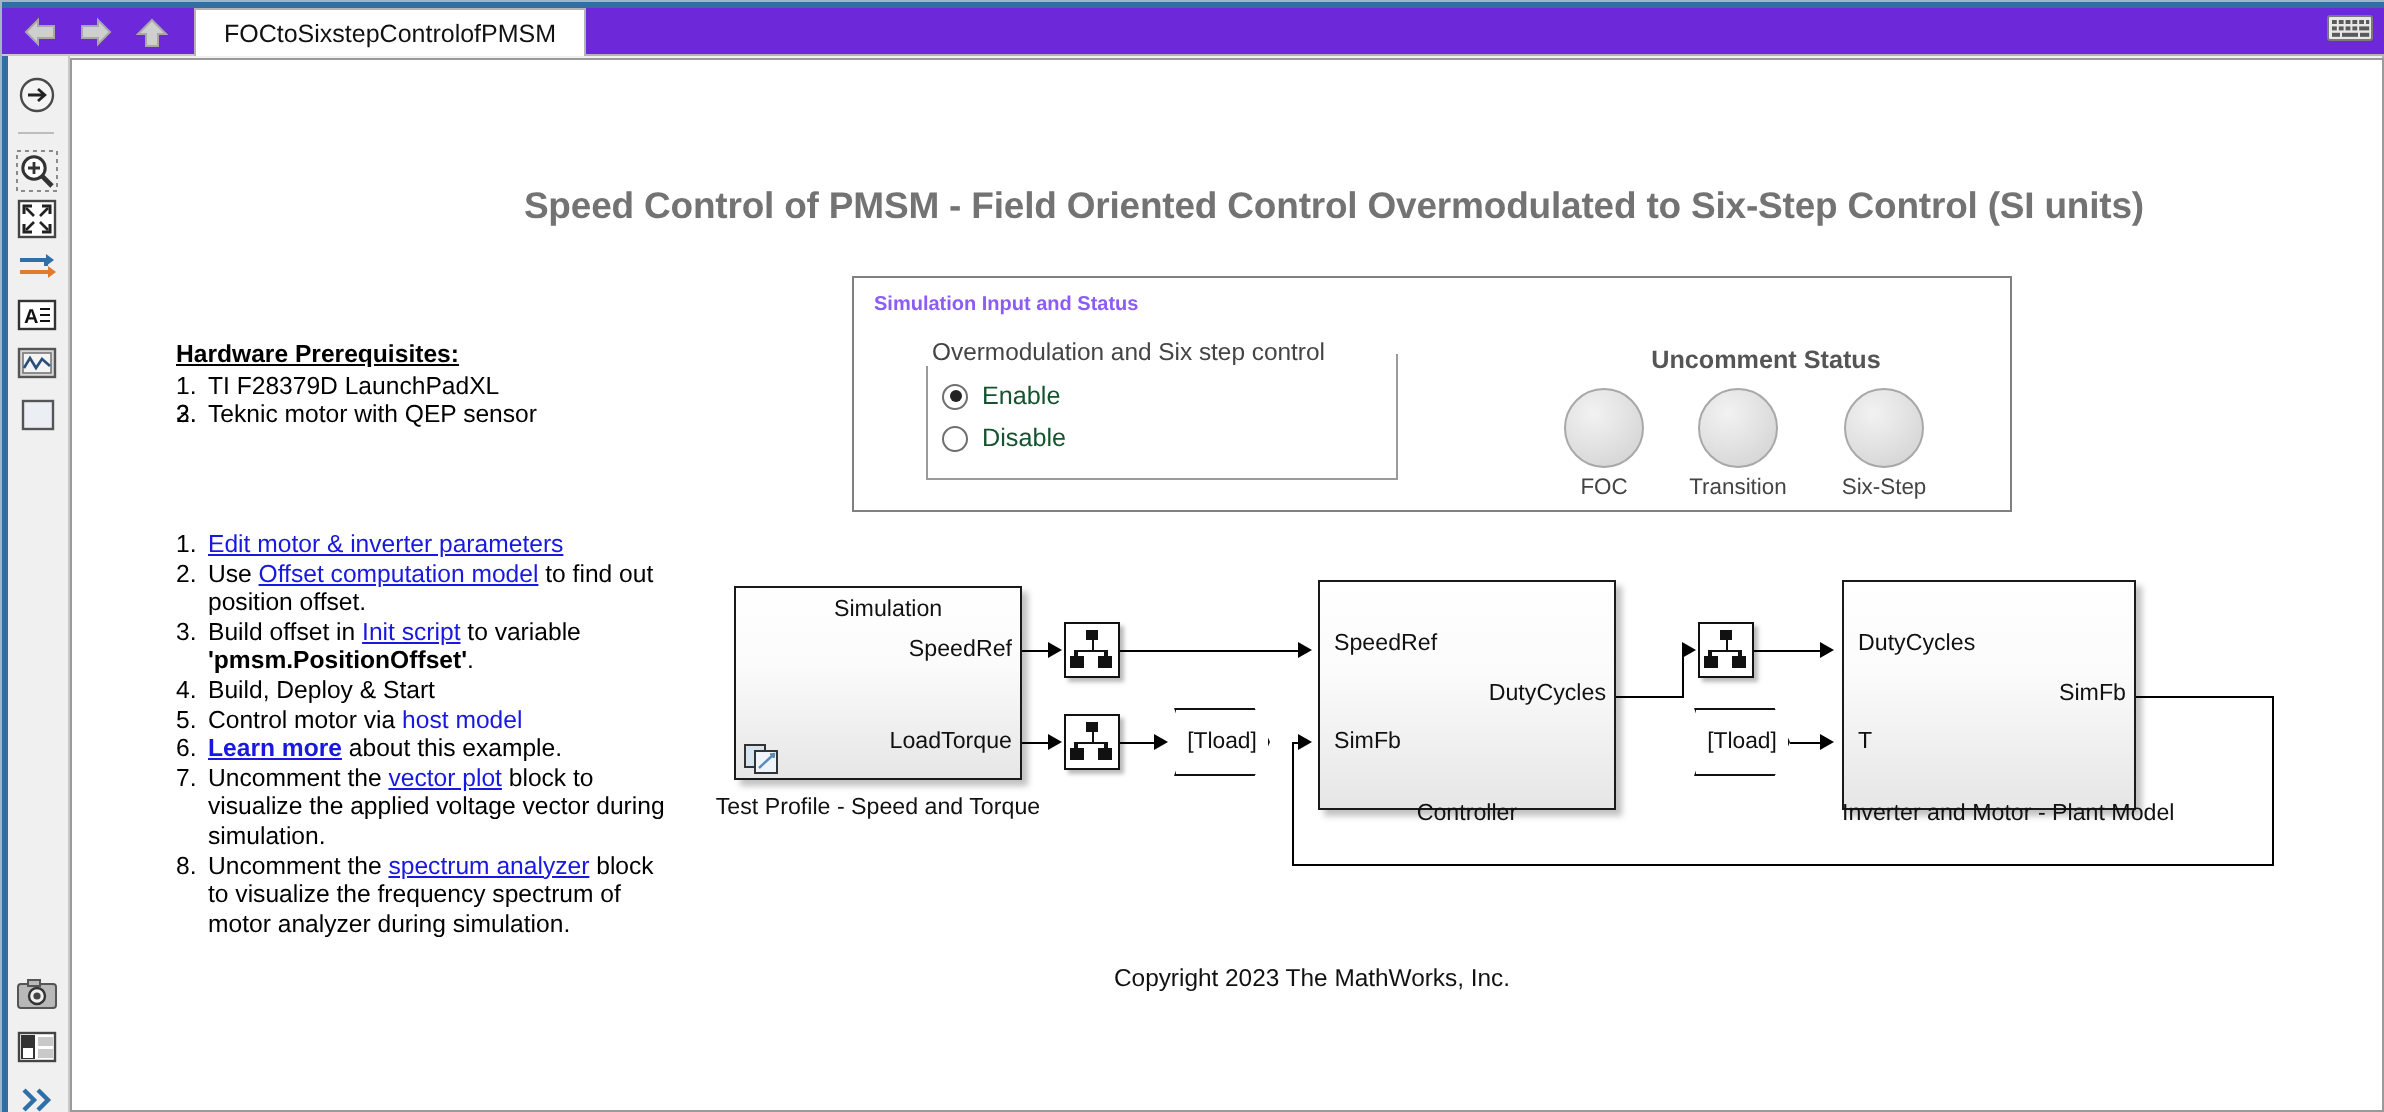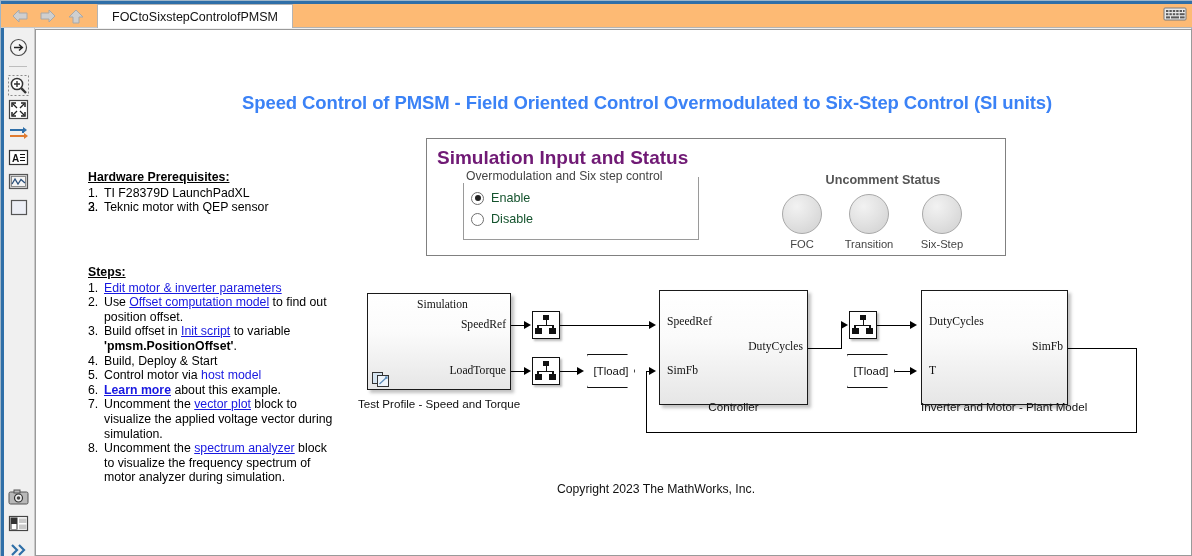--- a/index.html
+++ b/index.html
@@ -14,21 +14,21 @@
     position: relative;
     width: 1192px; height: 556px;
     background: #f0f0f0;
     border: 1px solid #9fb6c9;
   }
 
   
   .topbar {
     position: absolute; left: 0; top: 0;
     width: 1192px; height: 27px;
-    background: #fdba74;
+    background: #6d28d9;
     border-bottom: 1px solid #c8c8c8;
   }
   .topbar-accent {
     position: absolute; left: 0; top: 0; width: 1192px; height: 3px;
     background: #2f6fa8;
   }
   .nav-icons {
     position: absolute; left: 6px; top: 3px;
     width: 86px; height: 24px;
     display: flex; align-items: center; gap: 2px;
@@ -86,24 +86,24 @@
     position: absolute; left: 34px; top: 28px;
     width: 1157px; height: 527px;
     background: #ffffff;
     border: 1px solid #9a9a9a;
     overflow: hidden;
   }
 
   .title {
     position: absolute; left: 206px; top: 62px;
     width: 830px;
-    text-align: left;
+    text-align: right;
     font-size: 18.5px;
     font-weight: bold;
-    color: #3b82f6;
+    color: #737373;
     letter-spacing: -0.1px;
   }
 
   
   .textblock { position: absolute; font-size: 12.3px; color: #000; line-height: 14.6px; }
   .tb-head { font-weight: bold; text-decoration: underline; display:block; margin-bottom: 1px;}
   .olist { margin: 0; padding: 0; list-style: none; }
   .olist li {
     position: relative;
     padding-left: 16px;
@@ -117,21 +117,21 @@
 
   
   .panel {
     position: absolute; left: 390px; top: 108px;
     width: 580px; height: 118px;
     background: #ffffff;
     border: 1px solid #808080;
   }
   .panel-title {
     position: absolute; left: 10px; top: 8px;
-    font-size: 19px; font-weight: bold; color: #701a75;
+    font-size: 10px; font-weight: bold; color: #8b5cf6;
   }
   .group {
     position: absolute; left: 36px; top: 38px;
     width: 236px; height: 63px;
     border: 1px solid #9a9a9a;
     border-top: none;
   }
   .group-cap {
     position: absolute; left: 36px; top: 30px;
     font-size: 12.2px; color: #444;
@@ -170,21 +170,21 @@
     position: absolute;
     background: linear-gradient(to bottom, #ffffff 0%, #fbfbfb 40%, #e6e6e6 100%);
     border: 1px solid #1a1a1a;
     box-shadow: 3px 3px 3px rgba(120,120,120,0.45);
   }
   .blk-lbl {
     position: absolute; text-align: center;
     font-size: 11.6px; color: #111; white-space: nowrap;
   }
   .port {
-    position: absolute; font-size: 11.6px; color: #111; white-space: nowrap; font-family: Liberation Serif, serif;
+    position: absolute; font-size: 11.6px; color: #111; white-space: nowrap;
   }
   .port.right { text-align: right; }
   .wire { position: absolute; background: #000; }
   .wire.h { height: 1px; }
   .wire.v { width: 1px; }
   .arrow {
     position: absolute;
     width: 0; height: 0;
     border-top: 4.5px solid transparent;
     border-bottom: 4.5px solid transparent;
@@ -360,21 +360,20 @@
     <div class="textblock" style="left:52px; top:140px; width:250px;">
       <span class="tb-head">Hardware Prerequisites:</span>
       <ul class="olist">
         <li><span class="num">1.</span><span>TI F28379D LaunchPadXL</span></li>
         <li><span class="num">2.</span></li>
         <li><span class="num">3.</span><span>Teknic motor with QEP sensor</span></li>
       </ul>
     </div>
 
     <div class="textblock" style="left:52px; top:235px; width:252px;">
-      <span class="tb-head">Steps:</span>
       <ul class="olist">
 
         <li>
           <span class="num">1.</span><a class="link" href="#">Edit motor &amp; inverter parameters</a>
         </li>
 
         <li>
           <span class="num">2.</span><span>Use </span><a class="link" href="#">Offset computation model</a><span> to find out position offset.</span>
         </li>
 

